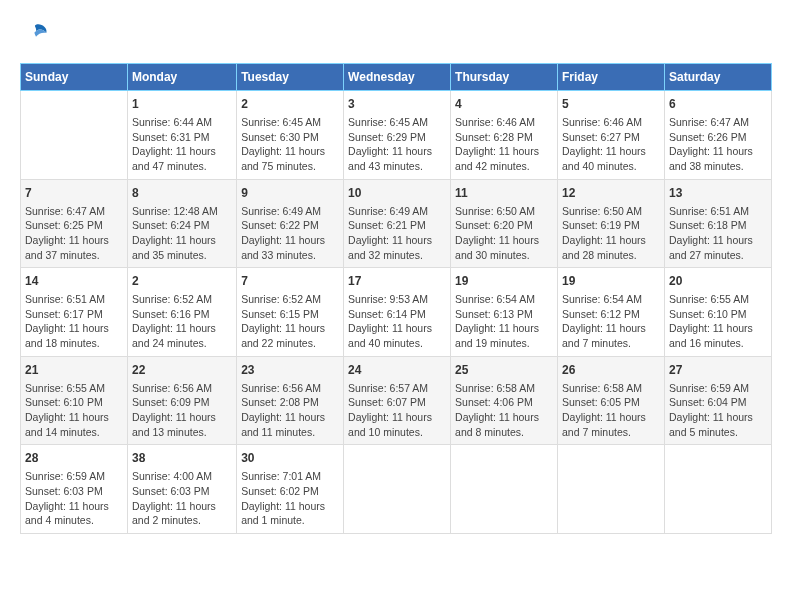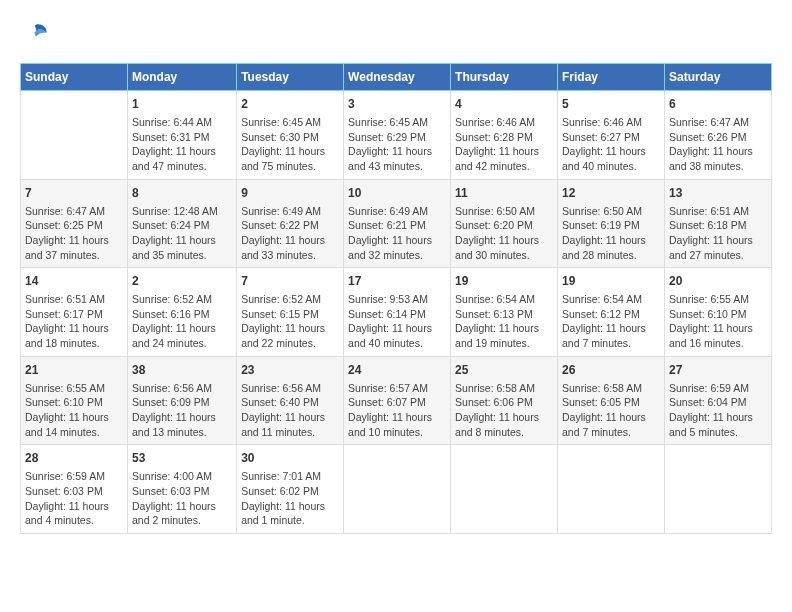--- a/index.html
+++ b/index.html
@@ -278,44 +278,44 @@
       </tr>
       <tr>
         <td>
           <span class="day-number">21</span>
           <div class="day-info">Sunrise: 6:55 AM</div>
           <div class="day-info">Sunset: 6:10 PM</div>
           <div class="day-info">Daylight: 11 hours</div>
           <div class="day-info">and 14 minutes.</div>
         </td>
         <td>
-          <span class="day-number">38</span>
+          <span class="day-number">22</span>
           <div class="day-info">Sunrise: 6:56 AM</div>
           <div class="day-info">Sunset: 6:09 PM</div>
           <div class="day-info">Daylight: 11 hours</div>
           <div class="day-info">and 13 minutes.</div>
         </td>
         <td>
           <span class="day-number">23</span>
           <div class="day-info">Sunrise: 6:56 AM</div>
-          <div class="day-info">Sunset: 6:40 PM</div>
+          <div class="day-info">Sunset: 2:08 PM</div>
           <div class="day-info">Daylight: 11 hours</div>
           <div class="day-info">and 11 minutes.</div>
         </td>
         <td>
           <span class="day-number">24</span>
           <div class="day-info">Sunrise: 6:57 AM</div>
           <div class="day-info">Sunset: 6:07 PM</div>
           <div class="day-info">Daylight: 11 hours</div>
           <div class="day-info">and 10 minutes.</div>
         </td>
         <td>
           <span class="day-number">25</span>
           <div class="day-info">Sunrise: 6:58 AM</div>
-          <div class="day-info">Sunset: 6:06 PM</div>
+          <div class="day-info">Sunset: 4:06 PM</div>
           <div class="day-info">Daylight: 11 hours</div>
           <div class="day-info">and 8 minutes.</div>
         </td>
         <td>
           <span class="day-number">26</span>
           <div class="day-info">Sunrise: 6:58 AM</div>
           <div class="day-info">Sunset: 6:05 PM</div>
           <div class="day-info">Daylight: 11 hours</div>
           <div class="day-info">and 7 minutes.</div>
         </td>
@@ -329,21 +329,21 @@
       </tr>
       <tr>
         <td>
           <span class="day-number">28</span>
           <div class="day-info">Sunrise: 6:59 AM</div>
           <div class="day-info">Sunset: 6:03 PM</div>
           <div class="day-info">Daylight: 11 hours</div>
           <div class="day-info">and 4 minutes.</div>
         </td>
         <td>
-          <span class="day-number">53</span>
+          <span class="day-number">38</span>
           <div class="day-info">Sunrise: 4:00 AM</div>
           <div class="day-info">Sunset: 6:03 PM</div>
           <div class="day-info">Daylight: 11 hours</div>
           <div class="day-info">and 2 minutes.</div>
         </td>
         <td>
           <span class="day-number">30</span>
           <div class="day-info">Sunrise: 7:01 AM</div>
           <div class="day-info">Sunset: 6:02 PM</div>
           <div class="day-info">Daylight: 11 hours</div>

